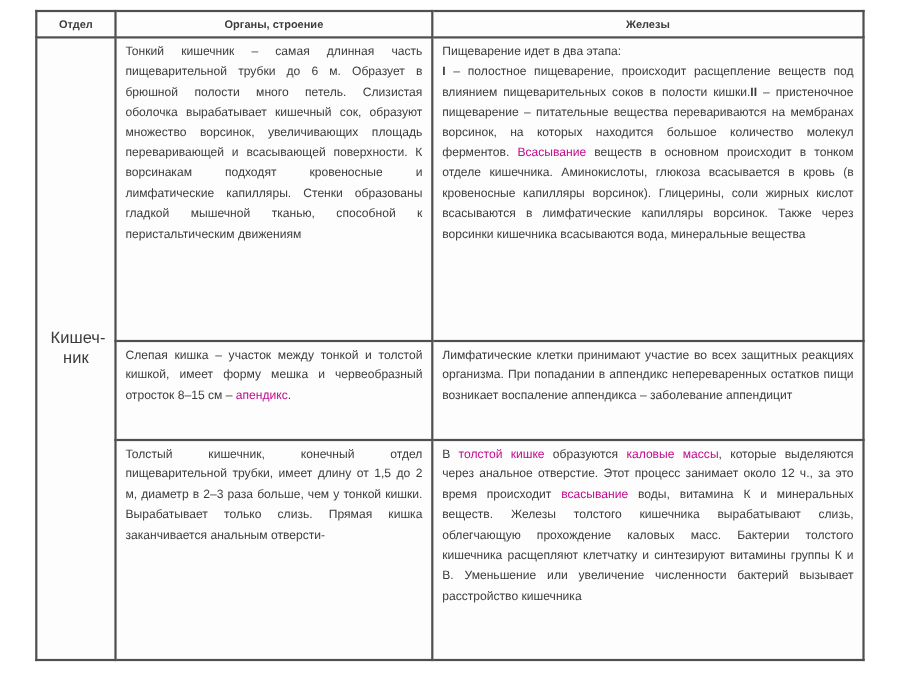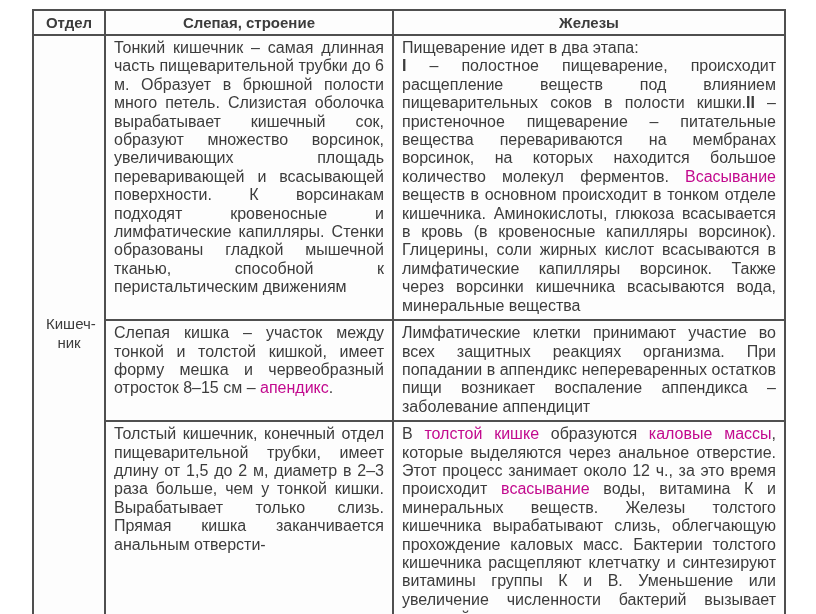--- a/index.html
+++ b/index.html
@@ -27,29 +27,29 @@
     table-layout:fixed;
     background:var(--table-bg);
   }
   col.c-section{width:72px;}
   col.c-organ{width:288px;}
   th,td{
     border:2px solid var(--border);
     box-sizing:border-box;
   }
   th{
-    font-size:15px;font-weight:bold;
+    font-size:10px;font-weight:bold;
     text-align:center;vertical-align:middle;
     padding:3px 4px;height:24px;
     color:var(--text);
   }
   td{
     vertical-align:top;
     padding:3px 8px 4px 8px;
-    font-size:16px;
+    font-size:11px;
     line-height:18.4px;
     text-align:justify;
     white-space:pre-wrap;
   }
   td.section-cell{
     text-align:center;
     vertical-align:middle;
     font-size:15px;
     padding:12px;
   }
@@ -64,21 +64,21 @@
 <div class="page">
   <table class="bio-table">
     <colgroup>
       <col class="c-section">
       <col class="c-organ">
       <col class="c-func">
     </colgroup>
     <thead>
       <tr>
         <th>Отдел</th>
-        <th>Слепая, строение</th>
+        <th>Органы, строение</th>
         <th>Железы</th>
       </tr>
     </thead>
     <tbody>
       <tr class="row-1">
         <td rowspan="3" class="section-cell">Кишеч-
 ник</td>
         <td class="organ-cell"><span>Тонкий кишечник – самая длинная часть пищеварительной трубки до 6 м. Образует в брюшной полости много петель. Слизистая оболочка вырабатывает кишечный сок, образуют множество ворсинок, увеличивающих площадь переваривающей и всасывающей поверхности. К ворсинакам подходят кровеносные и лимфатические капилляры. Стенки образованы гладкой мышечной тканью, способной к перистальтическим движениям</span></td>
         <td class="func-cell"><span>Пищеварение идет в два этапа:
 </span><span class="b">I</span><span> – полостное пищеварение, происходит расщепление веществ под влиянием пищеварительных соков в полости кишки.</span><span class="b">II</span><span> – пристеночное пищеварение – питательные вещества перевариваются на мембранах ворсинок, на которых находится большое количество молекул ферментов. </span><span class="hl">Всасывание</span><span> веществ в основном происходит в тонком отделе кишечника. Аминокислоты, глюкоза всасывается в кровь (в кровеносные капилляры ворсинок). Глицерины, соли жирных кислот всасываются в лимфатические капилляры ворсинок. Также через ворсинки кишечника всасываются вода, минеральные вещества</span></td>

